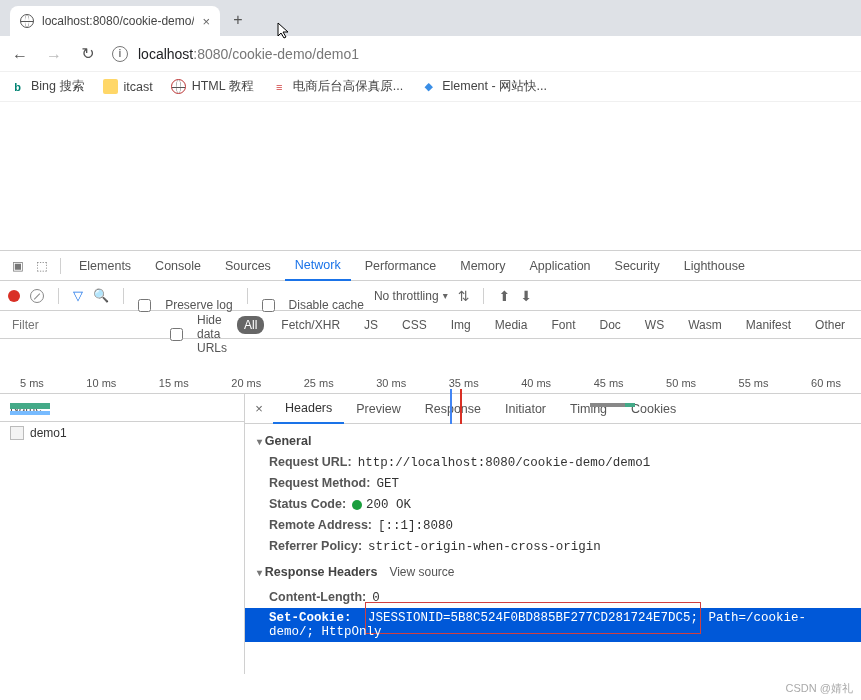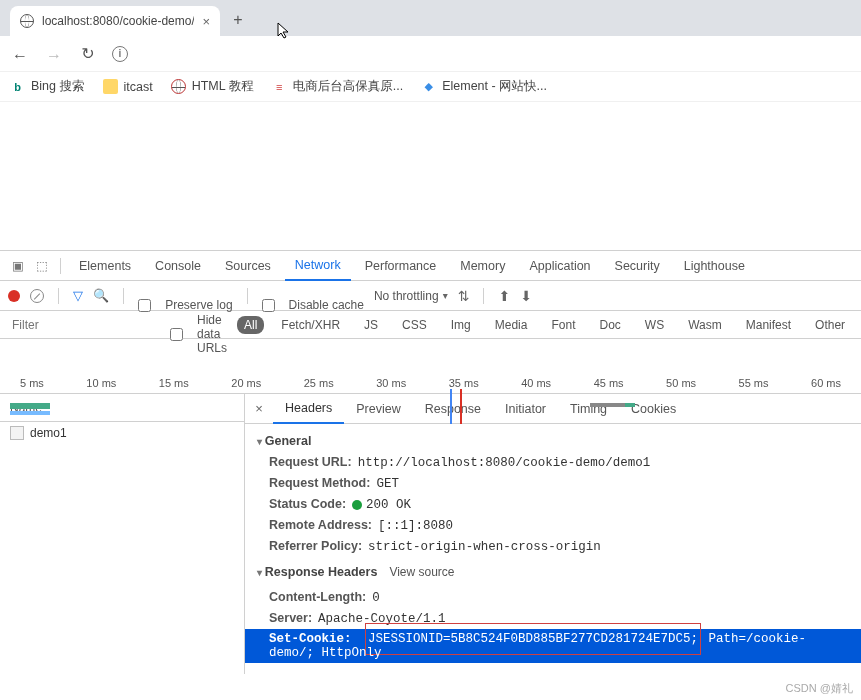--- a/index.html
+++ b/index.html
@@ -90,20 +90,21 @@
       <path d="M1 1 L1 14 L4 11 L7 16 L9 15 L6 10 L11 10 Z" fill="#fff" stroke="#000" stroke-width="1"></path>
     </svg>
 </div>
 
 <div class="toolbar">
   <span class="nav-btn">←</span>
   <span class="nav-btn disabled">→</span>
   <span class="nav-btn">↻</span>
   <div class="addr">
     <span class="info">i</span>
+    <span><span class="host">localhost</span><span class="path">:8080/cookie-demo/demo1</span></span>
   </div>
 </div>
 
 <div class="bookmarks">
   <div class="bm">
       <span class="bm-ico" style="color:#008373;font-weight:bold">b</span>
       <span>Bing 搜索</span>
     </div>
   <div class="bm">
       <span class="bm-ico" style="background:#ffd768;border-radius:2px"></span>
@@ -237,21 +238,20 @@
         <div class="kv"><span class="k">Request Method:</span><span class="v">GET</span></div>
         <div class="kv"><span class="k">Status Code:</span><span class="status-dot"></span><span class="v">200 OK</span></div>
         <div class="kv"><span class="k">Remote Address:</span><span class="v">[::1]:8080</span></div>
         <div class="kv"><span class="k">Referrer Policy:</span><span class="v">strict-origin-when-cross-origin</span></div>
 
         <div class="resp-head">
           <div class="section-title" style="padding-left:0">Response Headers</div>
           <span class="view-src">View source</span>
         </div>
         <div class="kv"><span class="k">Content-Length:</span><span class="v">0</span></div>
-        <div class="kv"><span class="k">Server:</span><span class="v">Apache-Coyote/1.1</span></div>
         <div class="setcookie-row">
           <span class="k">Set-Cookie:</span>
           <span class="redbox">JSESSIONID=5B8C524F0BD885BF277CD281724E7DC5;</span><span> Path=/cookie-demo/; HttpOnly</span>
         </div>
       </div>
     </div>
   </div>
 </div>
 
 <div class="watermark">CSDN @婧礼</div>

